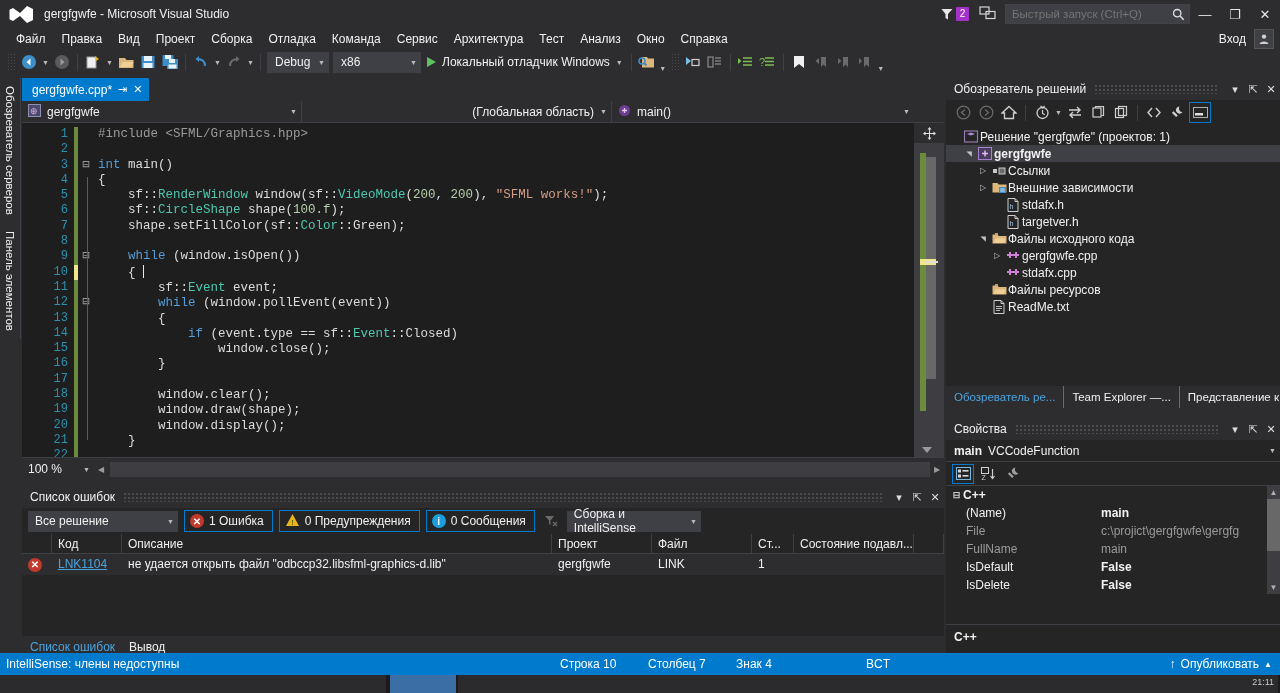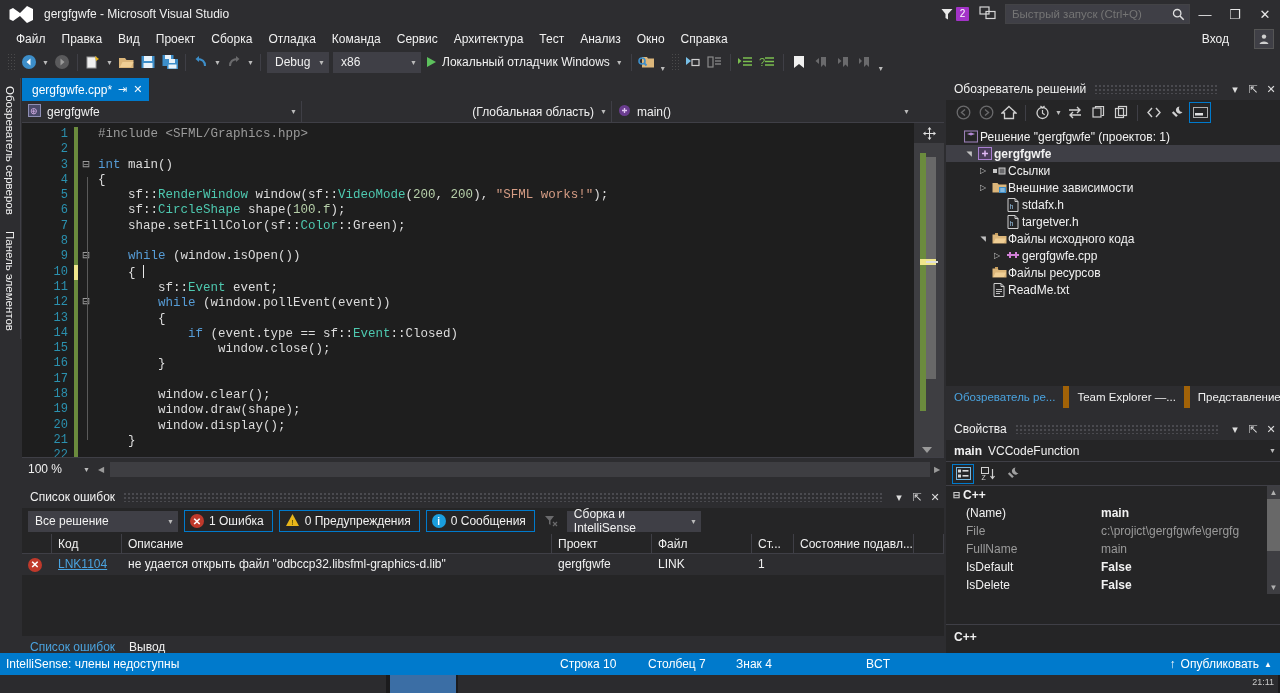--- a/index.html
+++ b/index.html
@@ -37,21 +37,21 @@
   }
   .win-btn { width: 30px; height: 28px; display:flex; align-items:center; justify-content:center;
     color:#e6e6e6; font-size: 13px; }
 
   
   .menubar {
     position: absolute; left: 0; top: 28px; width: 1280px; height: 21px;
     background: #2d2d30; display: flex; align-items: center; padding-left: 8px;
   }
   .menu-item { padding: 2px 8px; font-size: 12px; color: #f1f1f1; white-space: nowrap; }
-  .menubar-right { margin-left: auto; display: flex; align-items: center; padding-right: 6px; gap: 25px; }
+  .menubar-right { margin-left: auto; display: flex; align-items: center; padding-right: 6px; gap: 8px; }
   .signin { font-size: 12px; color: #f1f1f1; }
   .acct-ico { width: 20px; height: 20px; border: 1px solid #555; background: #3f3f46;
     display:flex;align-items:center;justify-content:center; }
 
   
   .toolbar {
     position: absolute; left: 0; top: 49px; width: 1280px; height: 26px;
     background: #2d2d30; display: flex; align-items: center; padding-left: 4px;
   }
   .tb-grip { width:8px; height:18px; opacity:.5;
@@ -231,21 +231,21 @@
   .se-tree { padding-top:3px; font-size:12px; }
   .tnode { height:17px; display:flex; align-items:center; white-space:nowrap; }
   .tnode.sel { background:#3f3f46; }
   .tw { width:14px; text-align:center; color:#c0c0c0; font-size:8px; flex:none; }
   .tico { width:18px; text-align:center; flex:none; display:flex;align-items:center;justify-content:center;}
   .tlbl { color:#f1f1f1; }
   .tlbl.b { font-weight:bold; }
   .se-tabs { position:absolute; left:0; bottom:0; width:334px; height:22px; display:flex;
       align-items:center; background:#2d2d30; }
   .se-tab { font-size:11.5px; padding:0 8px; color:#f1f1f1; white-space:nowrap;
-      border-right:6px solid #a16207; height:22px; line-height:22px; }
+      border-right:1px solid #a16207; height:22px; line-height:22px; }
   .se-tab.active { color:#4aa3df; }
 
   .props { position:absolute; left:0; top:340px; width:334px; height:240px; background:#252526; }
   .props-obj { height:22px; display:flex; align-items:center; padding:0 4px 0 8px;
       font-size:12px; background:#252526; border-bottom:1px solid #3f3f46; }
   .props-obj .po-name { font-weight:bold; color:#f1f1f1; }
   .props-obj .po-type { color:#f1f1f1; margin-left:6px; flex:1; }
   .props-obj .po-a { color:#bbb; font-size:7px; }
   .props-toolbar { height:24px; display:flex; align-items:center; gap:3px; padding-left:6px;
       border-bottom:1px solid #3f3f46; }
@@ -877,20 +877,30 @@
           <div class="tnode" style="padding-left: 44px;">
             <span class="tw">▷</span>
             <span class="tico">
               <svg width="14" height="13" viewBox="0 0 14 13">
                 <path d="M3 3 h2 v2 h2 v2 h-2 v2 h-2 v-2 h-2 v-2 h2 z" fill="#d07fd6"></path>
                 <path d="M9 3 h2 v2 h2 v2 h-2 v2 h-2 v-2 h-2 v-2 h2 z" fill="#d07fd6"></path>
               </svg>
             </span>
             <span class="tlbl">gergfgwfe.cpp</span>
           </div>
+          <div class="tnode" style="padding-left: 44px;">
+            <span class="tw"></span>
+            <span class="tico">
+              <svg width="14" height="13" viewBox="0 0 14 13">
+                <path d="M3 3 h2 v2 h2 v2 h-2 v2 h-2 v-2 h-2 v-2 h2 z" fill="#d07fd6"></path>
+                <path d="M9 3 h2 v2 h2 v2 h-2 v2 h-2 v-2 h-2 v-2 h2 z" fill="#d07fd6"></path>
+              </svg>
+            </span>
+            <span class="tlbl">stdafx.cpp</span>
+          </div>
           <div class="tnode" style="padding-left: 30px;">
             <span class="tw"></span>
             <span class="tico">
               <svg width="15" height="13" viewBox="0 0 15 13">
                 <path d="M0.5 2.5 h5 l1.2 1.6 h7.8 v7.4 H0.5 z" fill="#dcb67a"></path>
                 <path d="M1.5 11 l2-4.5 h10.5 l-2 4.5 z" fill="#f0cf95"></path>
                 <path d="M3 1 h3 v2 h-3 z" fill="#c89f5e"></path>
               </svg>
             </span>
             <span class="tlbl">Файлы ресурсов</span>

